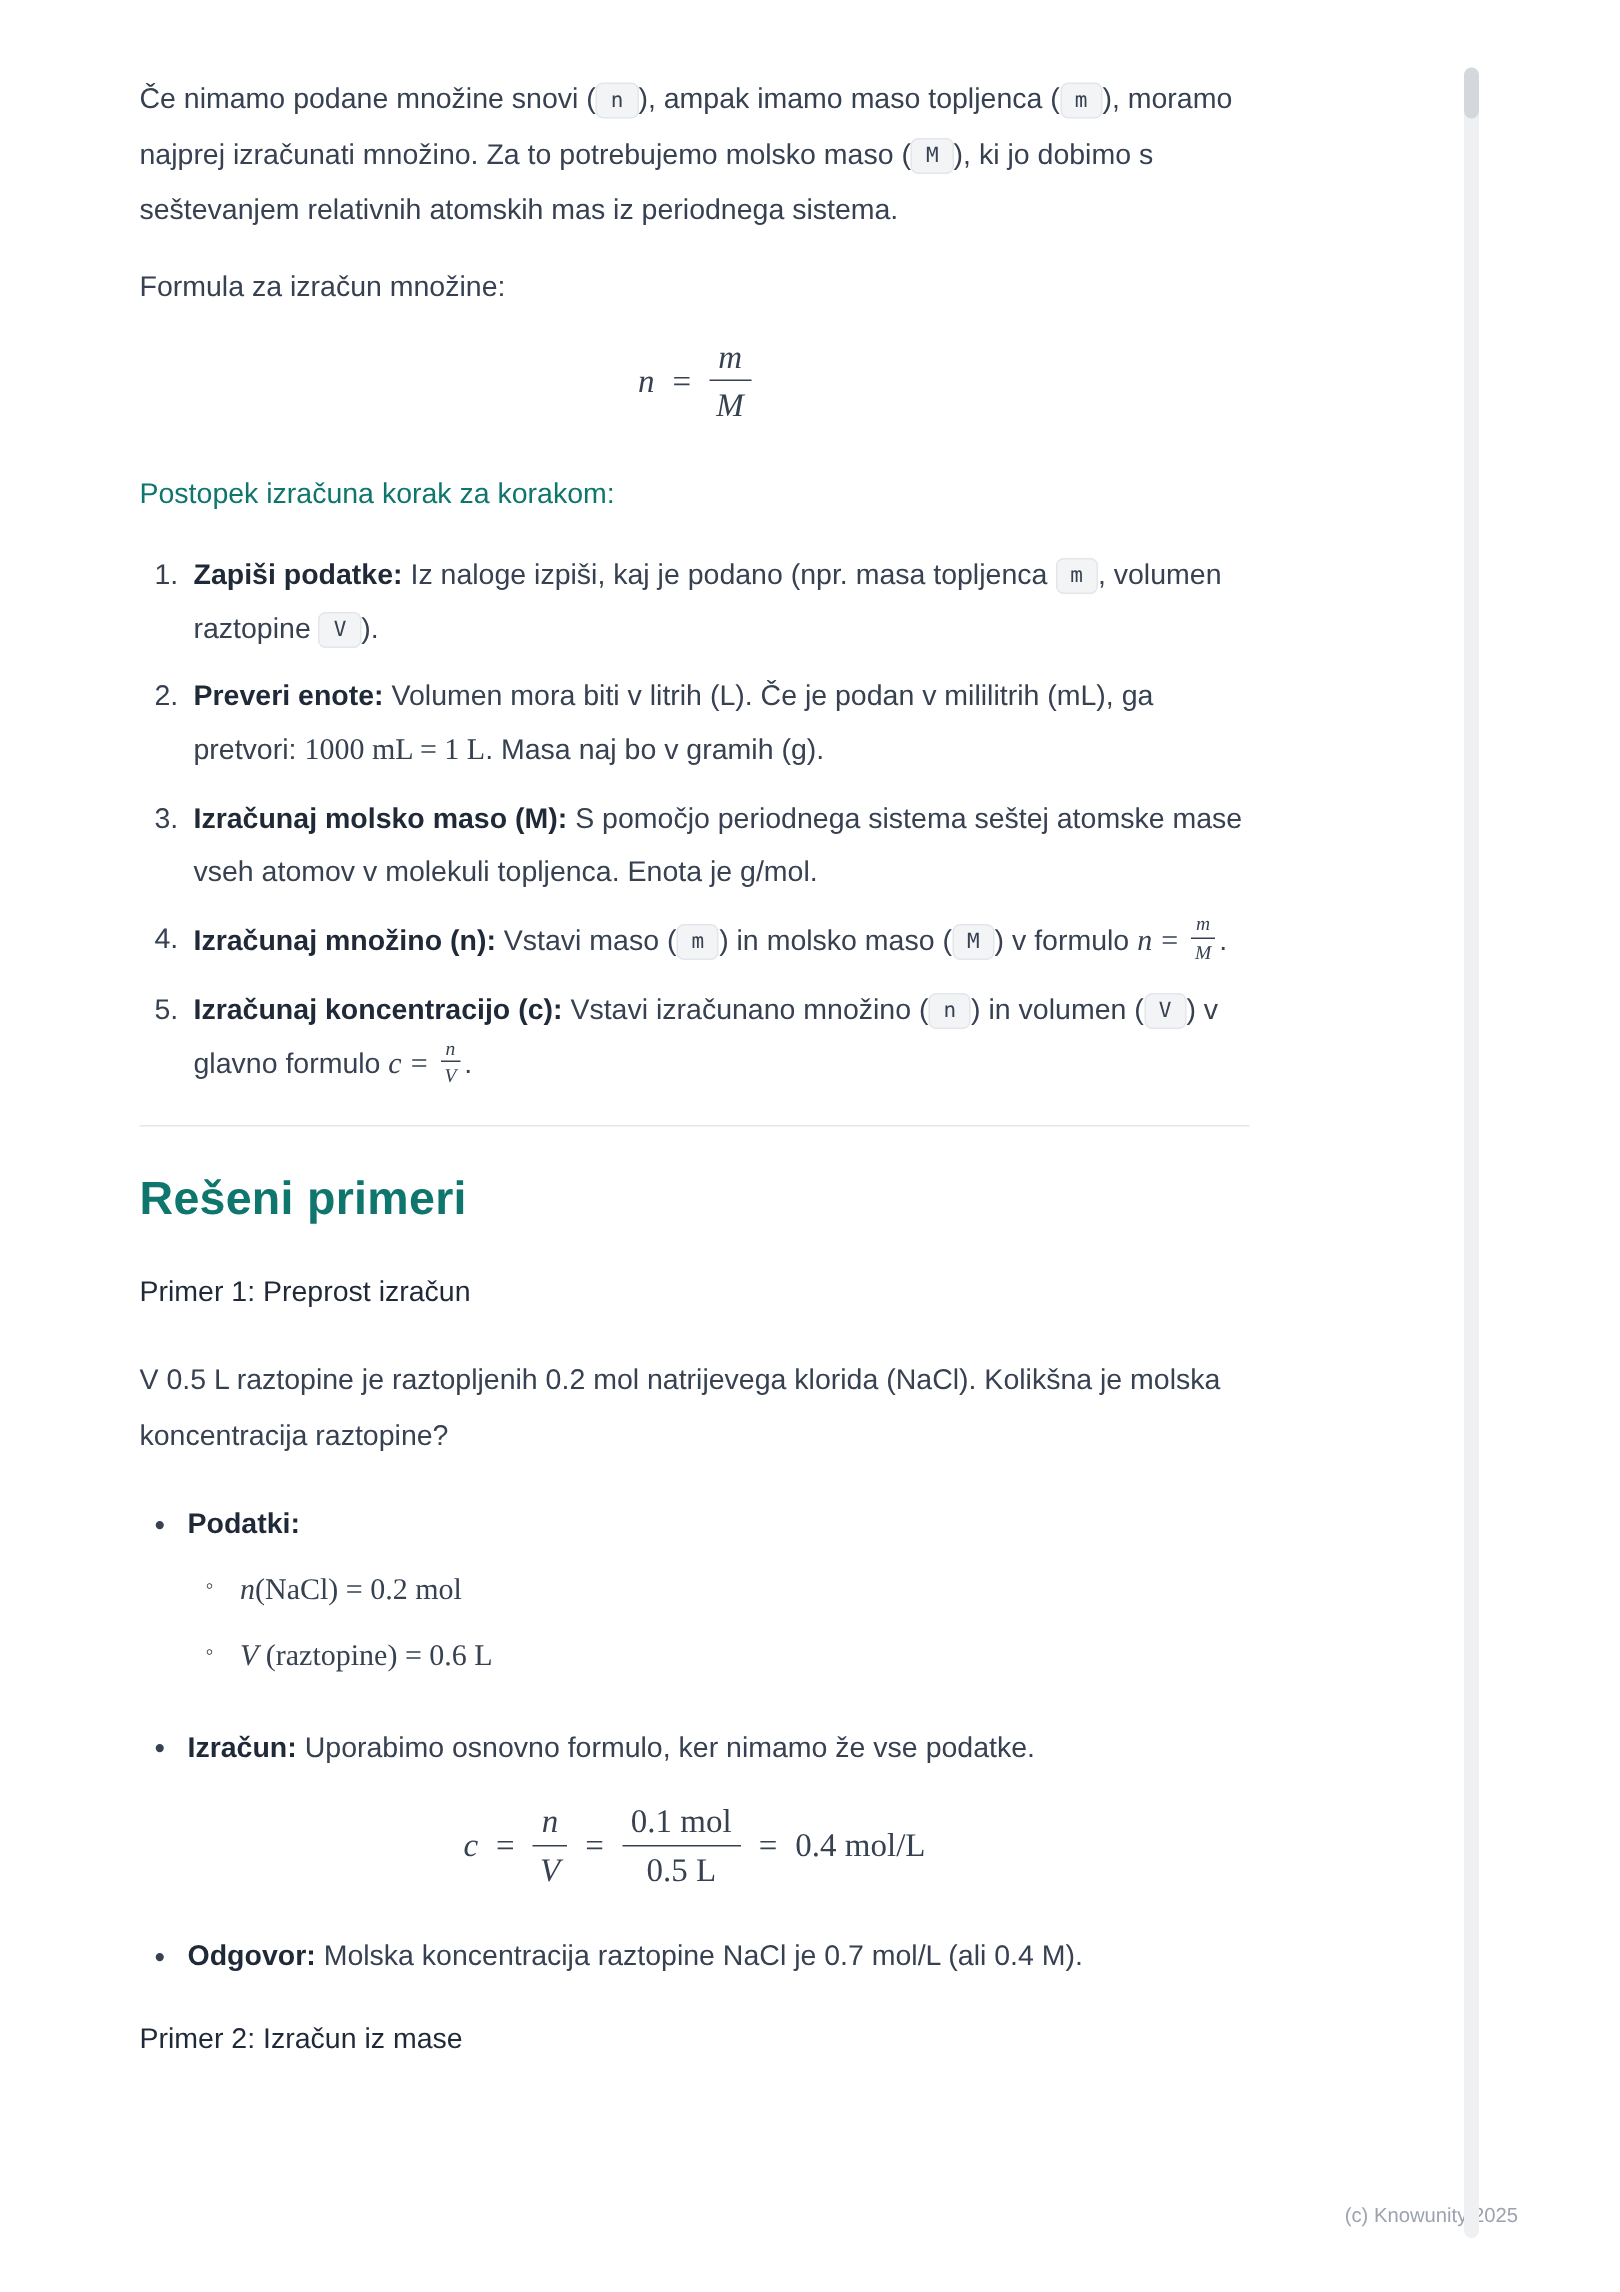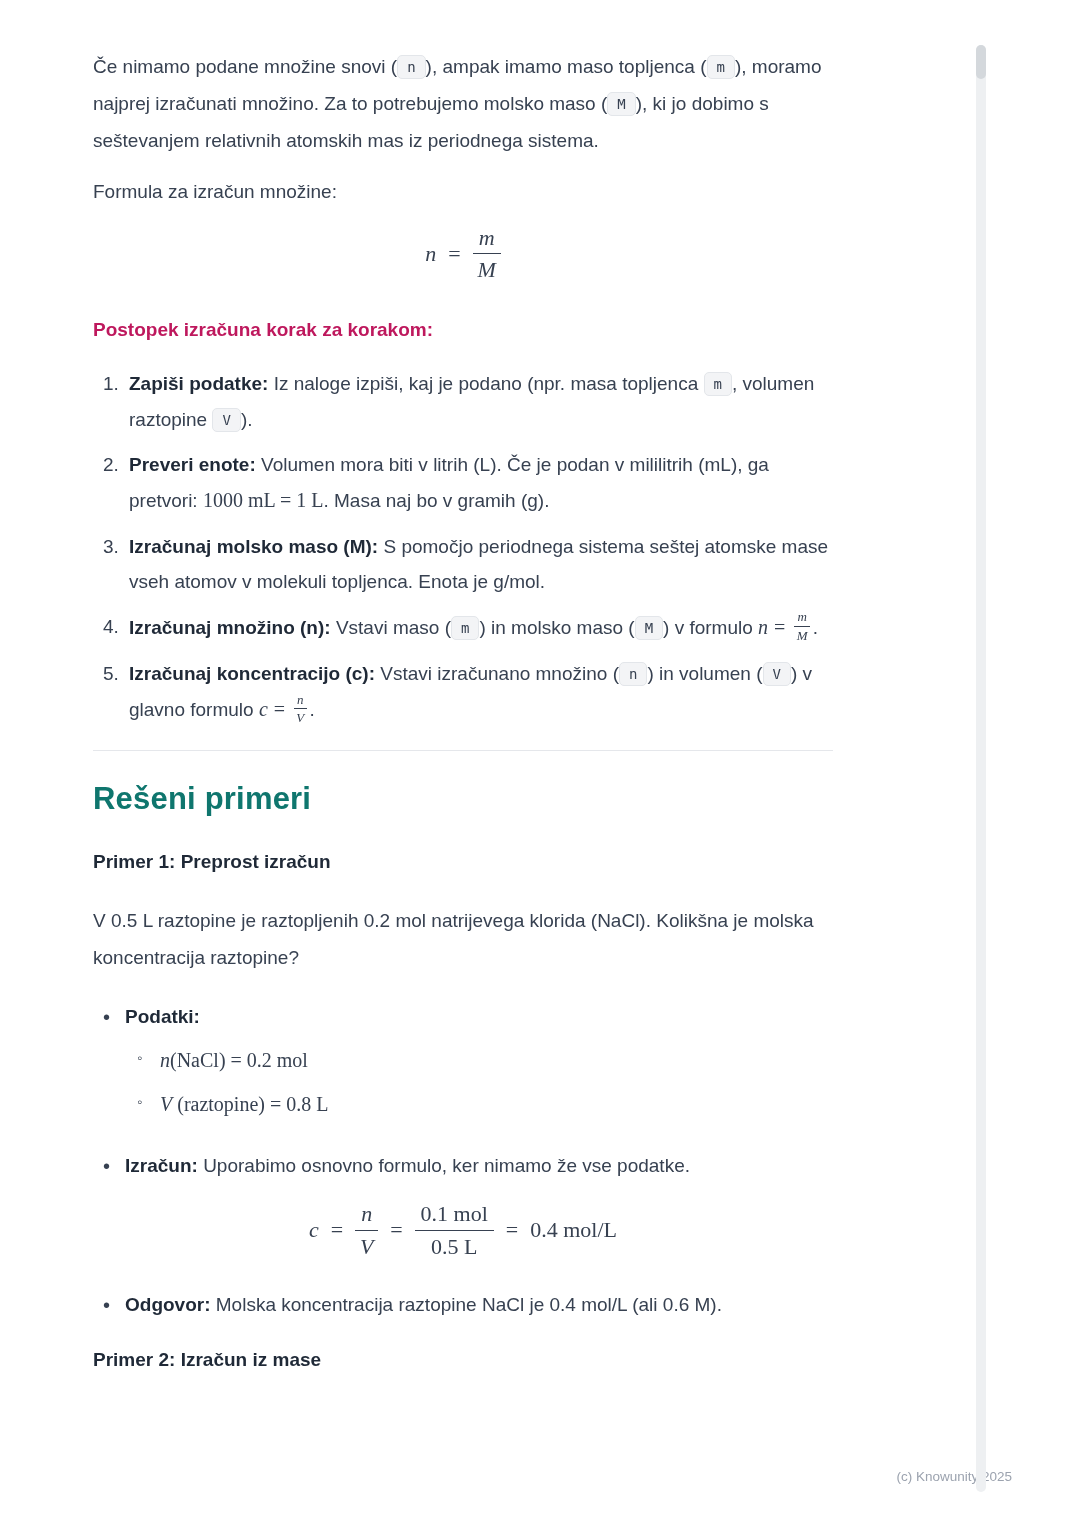--- a/index.html
+++ b/index.html
@@ -9,22 +9,22 @@
     font-family:"Liberation Sans","DejaVu Sans",sans-serif;
     color:#374151;
   }
   .content { position:absolute; left:93px; top:48px; width:740px; }
 
   .body { font-size:19px; line-height:1.95; color:#374151; }
   .bold, b { font-weight:700; color:#1f2937; }
 
   .intro-p { margin-bottom:14px; }
   .formula-label { margin-bottom:6px; }
-  .steps-heading { margin-bottom:18px; font-weight:700; color:#be185d; }
-  .ex-title { margin:0 0 22px; font-weight:700; color:#1f2937; }
+  .steps-heading { margin-bottom:18px; font-weight:400; color:#0f766e; }
+  .ex-title { margin:0 0 22px; font-weight:400; color:#1f2937; }
   .problem { margin-bottom:22px; }
 
   .chip {
     font-family:"DejaVu Sans Mono","Liberation Mono",monospace;
     font-size:14px; line-height:1; color:#374151;
     background:#f3f4f6; border:1px solid #e3e6ea; border-radius:5px;
     padding:4px 9px; display:inline-block; vertical-align:1px;
   }
 
   .serif, .imath, .math-display {
@@ -149,21 +149,21 @@
       <span class="marker">•</span>
       <span class="bullet-text">
         <b>Podatki:</b>
         <ul class="sub-bullets">
           <li class="sub-bullet">
             <span class="marker">◦</span>
             <span class="imath"><span class="it">n</span><span>(NaCl) = 0.2 mol</span></span>
           </li>
           <li class="sub-bullet">
             <span class="marker">◦</span>
-            <span class="imath"><span class="it">V</span><span> (raztopine) = 0.8 L</span></span>
+            <span class="imath"><span class="it">V</span><span> (raztopine) = 0.6 L</span></span>
           </li>
         </ul>
       </span>
     </li>
     <li class="bullet">
       <span class="marker">•</span>
       <span class="bullet-text"><b>Izračun:</b><span> Uporabimo osnovno formulo, ker nimamo že vse podatke.</span></span>
     </li>
   </ul>
 
@@ -179,21 +179,21 @@
       <span class="num">0.1 mol</span>
       <span class="den">0.5 L</span>
     </span>
     <span class="eq">=</span>
     <span>0.4 mol/L</span>
   </div>
 
   <ul class="bullets">
     <li class="bullet">
       <span class="marker">•</span>
-      <span class="bullet-text"><b>Odgovor:</b><span> Molska koncentracija raztopine NaCl je 0.4 mol/L (ali 0.6 M).</span></span>
+      <span class="bullet-text"><b>Odgovor:</b><span> Molska koncentracija raztopine NaCl je 0.7 mol/L (ali 0.4 M).</span></span>
     </li>
   </ul>
 
   <p class="body ex-title">Primer 2: Izračun iz mase</p>
 
 </main>
 
 <div class="footer">(c) Knowunity 2025</div>
 
 <div class="scrollbar-track">

